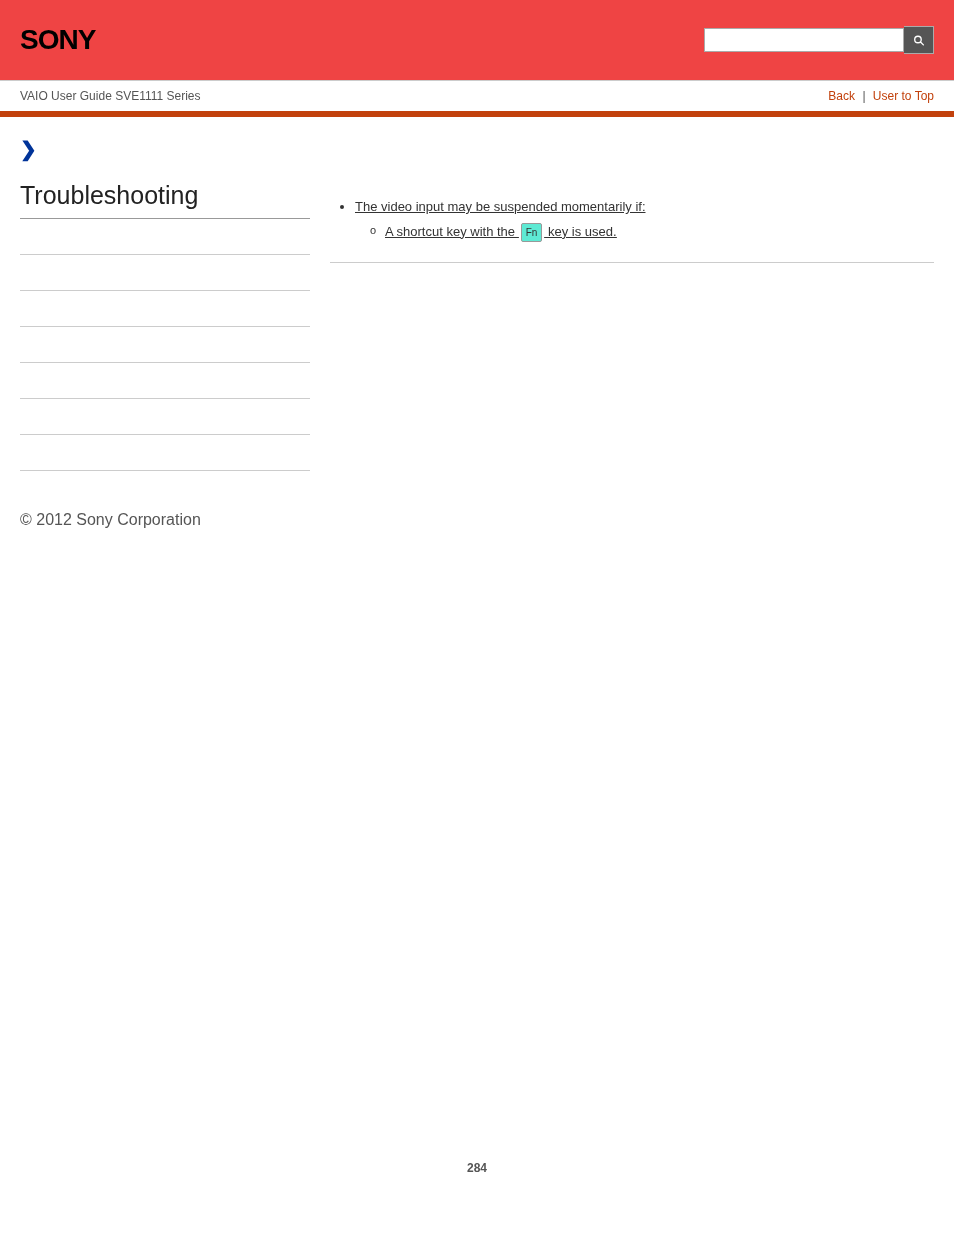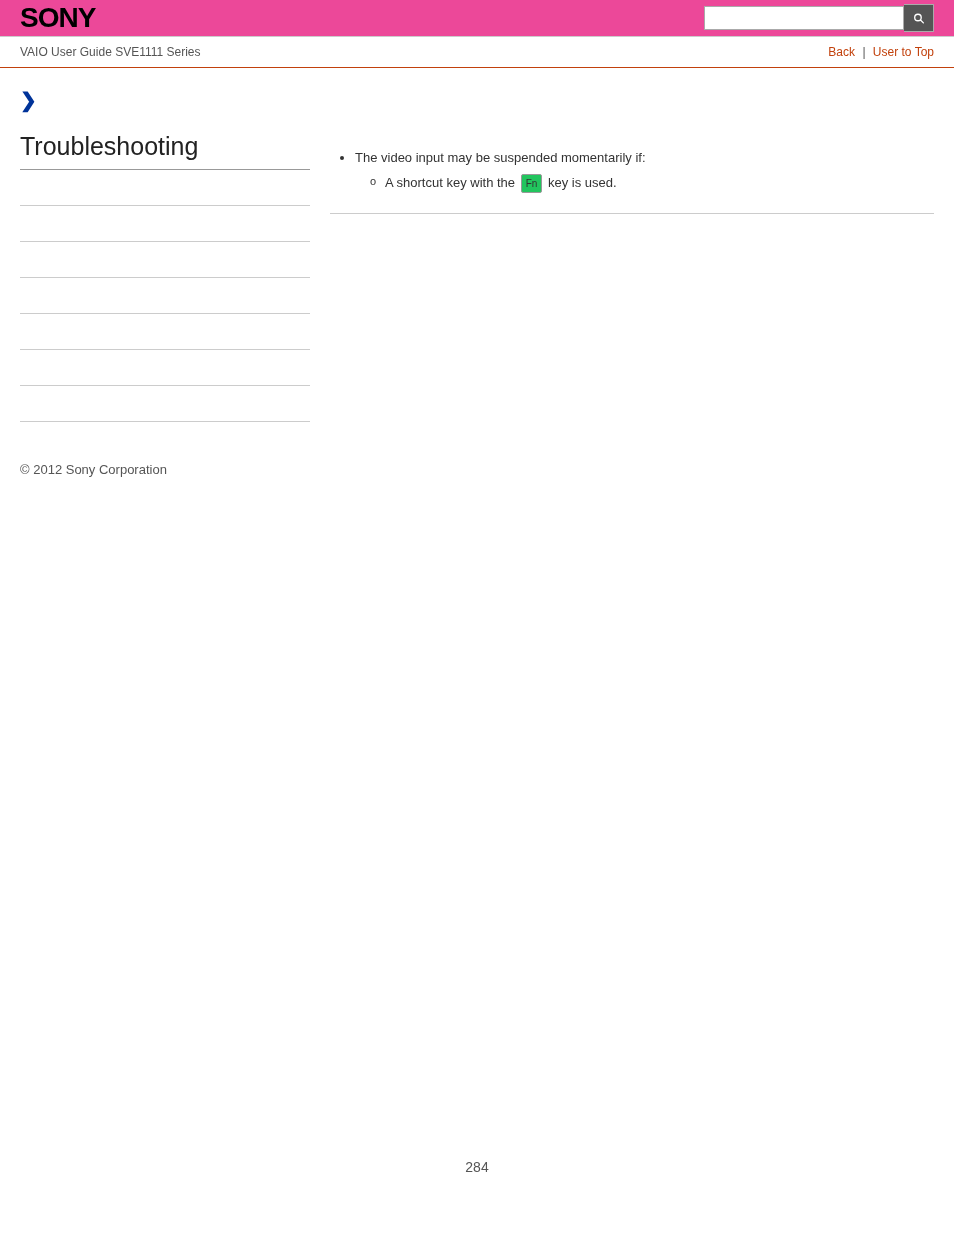--- a/index.html
+++ b/index.html
@@ -12,22 +12,22 @@
       font-family: Arial, Helvetica, sans-serif;
       font-size: 13px;
       color: #333;
       background: #fff;
       width: 954px;
       min-height: 1235px;
     }
 
     
     .header {
-      background: #ec4899;
-      padding: 2px 20px;
+      background: #ef4444;
+      padding: 24px 20px;
       display: flex;
       align-items: center;
       justify-content: space-between;
       border-bottom: 1px solid #ccc;
     }
 
     .sony-logo {
       font-size: 28px;
       font-weight: bold;
       letter-spacing: -1px;
@@ -67,21 +67,21 @@
       height: 14px;
       fill: #fff;
     }
 
     
     .nav-bar {
       padding: 8px 20px;
       display: flex;
       justify-content: space-between;
       align-items: center;
-      border-bottom: 1px solid #c2410c;
+      border-bottom: 6px solid #c2410c;
       font-size: 12px;
     }
 
     .nav-left {
       color: #555;
     }
 
     .nav-right a {
       color: #c2410c;
       text-decoration: none;
@@ -152,20 +152,21 @@
 
     .content-section ul {
       list-style: disc;
       padding-left: 25px;
     }
 
     .content-section ul li {
       font-size: 13px;
       color: #333;
       line-height: 1.5;
+      text-decoration: underline;
     }
 
     .sub-list {
       list-style: none !important;
       padding-left: 15px !important;
       margin-top: 5px;
     }
 
     .sub-list li {
       font-size: 13px;
@@ -182,42 +183,43 @@
       left: 0;
       color: #333;
       font-size: 11px;
     }
 
     .fn-key {
       display: inline-block;
       border: 1px solid #999;
       padding: 1px 4px;
       font-size: 10px;
-      background: #22c55e;
+      background: #5eead4;
       margin: 0 2px;
       border-radius: 2px;
     }
 
     
     .footer {
       padding: 20px;
-      font-size: 13px;
+      font-size: 16px;
       color: #555;
     }
 
     
     .page-number {
       text-align: center;
-      font-size: 14px;
+      font-size: 12px;
       color: #555;
       padding: 20px;
       position: absolute;
       bottom: 40px;
       left: 0;
       right: 0;
+      font-weight: bold;
     }
   </style>
 </head>
 <body>
 
 <div class="header">
   <div class="sony-logo">SONY</div>
   <div class="search-area">
     <input class="search-input" type="text" placeholder="" style="">
     <button class="search-button">

